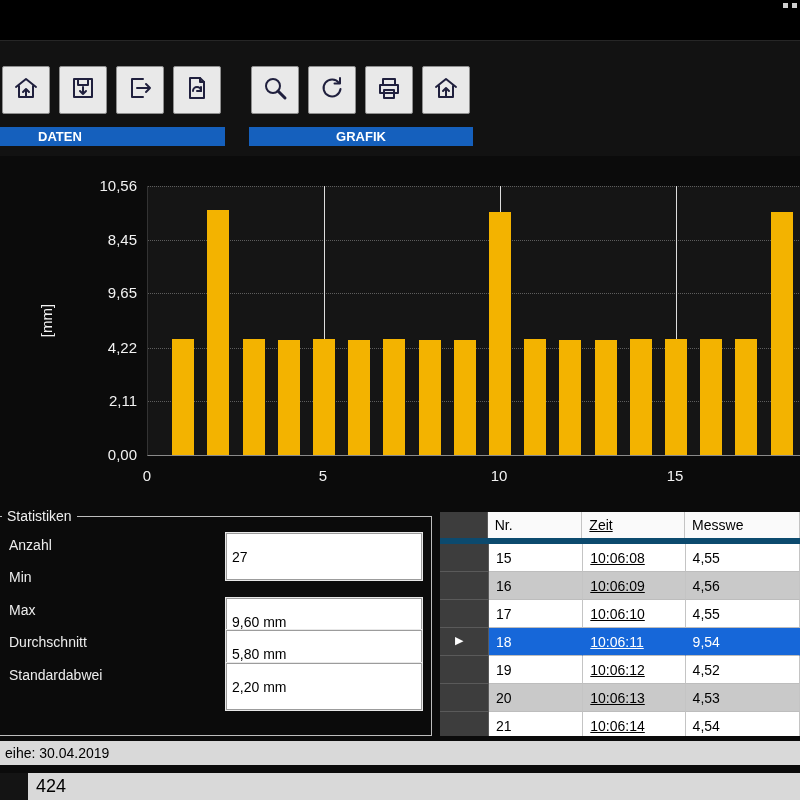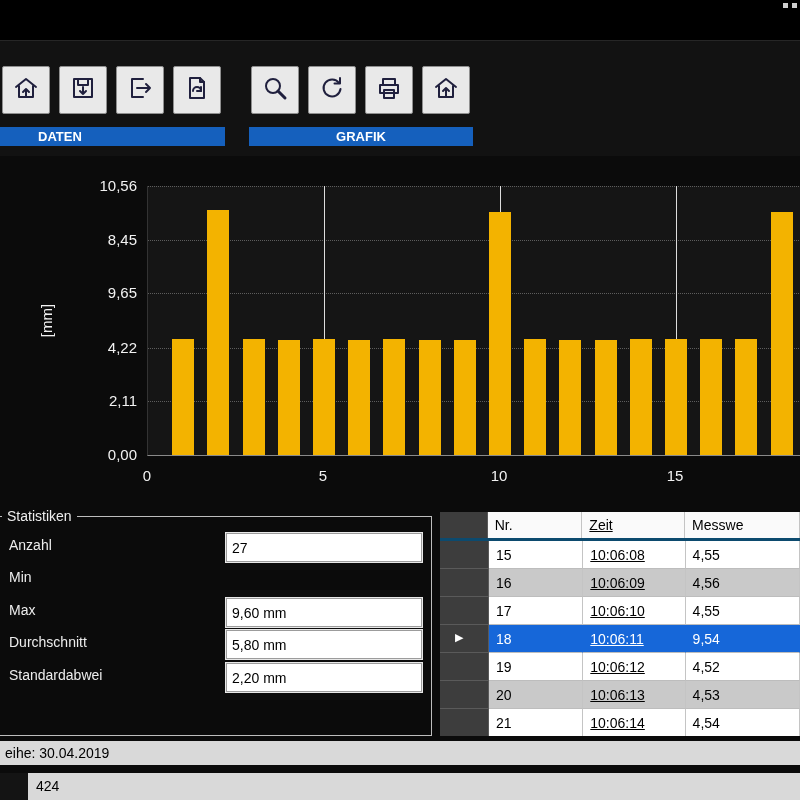--- a/index.html
+++ b/index.html
@@ -37,47 +37,47 @@
 
   
   .groupbox{position:absolute;left:-7px;top:516px;width:437px;height:218px;
             border:1px solid #bdbdbd;}
   .gtitle{position:absolute;left:8px;top:-9px;background:#0b0b0b;padding:0 5px;
           color:#ededed;font-size:14px;}
   .srow{position:absolute;left:0;width:100%;height:24px;}
   .slabel{position:absolute;left:15px;top:4px;color:#ededed;font-size:14px;}
   .sinput{position:absolute;left:232px;top:0;width:184px;height:19px;background:#fff;
           border:1px solid #9c9c9c;outline:1px solid #e8e8e8;font-size:14px;
-          padding:4px 5px;color:#000;font-family:"Liberation Sans",sans-serif;}
+          padding:13px 5px;color:#000;font-family:"Liberation Sans",sans-serif;}
 
   
   #table{position:absolute;left:440px;top:512px;width:360px;height:224px;background:#fff;
          overflow:hidden;font-size:14px;color:#000;}
-  .thead{display:flex;height:26px;background:#fafafa;border-bottom:3px solid #0c4a6e;}
+  .thead{display:flex;height:26px;background:#fafafa;border-bottom:6px solid #0c4a6e;}
   .hcell{box-sizing:border-box;border-right:1px solid #c4c4c4;padding:5px 0 0 7px;}
   .hsel{width:57px;background:#3d3d3d;border-right:1px solid #5a5a5a;}
   .hnr{width:115px;}
   .hzeit{width:125px;text-decoration:underline;}
   .hmess{width:140px;}
   .trow{display:flex;height:28px;}
   .tcell{box-sizing:border-box;border-right:1px solid #c4c4c4;border-bottom:1px solid #bdbdbd;
          padding-top:6px;padding-left:7px;background:#fff;}
   .rsel{width:57px;background:#3d3d3d;border-right:1px solid #5a5a5a;
         border-bottom:1px solid #5a5a5a;color:#fff;font-size:11px;padding-left:15px;}
   .cnr{width:115px;}
   .czeit{width:125px;text-decoration:underline;}
   .cmess{width:140px;}
   .trow.alt .tcell:not(.rsel){background:#c9c9c9;}
   .trow.sel .tcell:not(.rsel){background:#1667d9;color:#fff;border-right-color:#1667d9;}
 
   
   #status1{position:absolute;left:0;top:741px;width:800px;height:24px;background:#d9d9d9;
            color:#000;font-size:14px;line-height:24px;padding-left:5px;box-sizing:border-box;}
   #status2{position:absolute;left:0;top:773px;width:800px;height:27px;background:#d9d9d9;
-           color:#000;font-size:14px;line-height:27px;}
+           color:#000;font-size:18px;line-height:27px;}
   .darkblock{position:absolute;left:0;top:0;width:28px;height:27px;background:#141414;}
   .s2text{position:absolute;left:36px;}
 </style>
 </head>
 <body>
 
 <div id="app">
 
   <div class="titlebar">
     <div class="win-controls">

